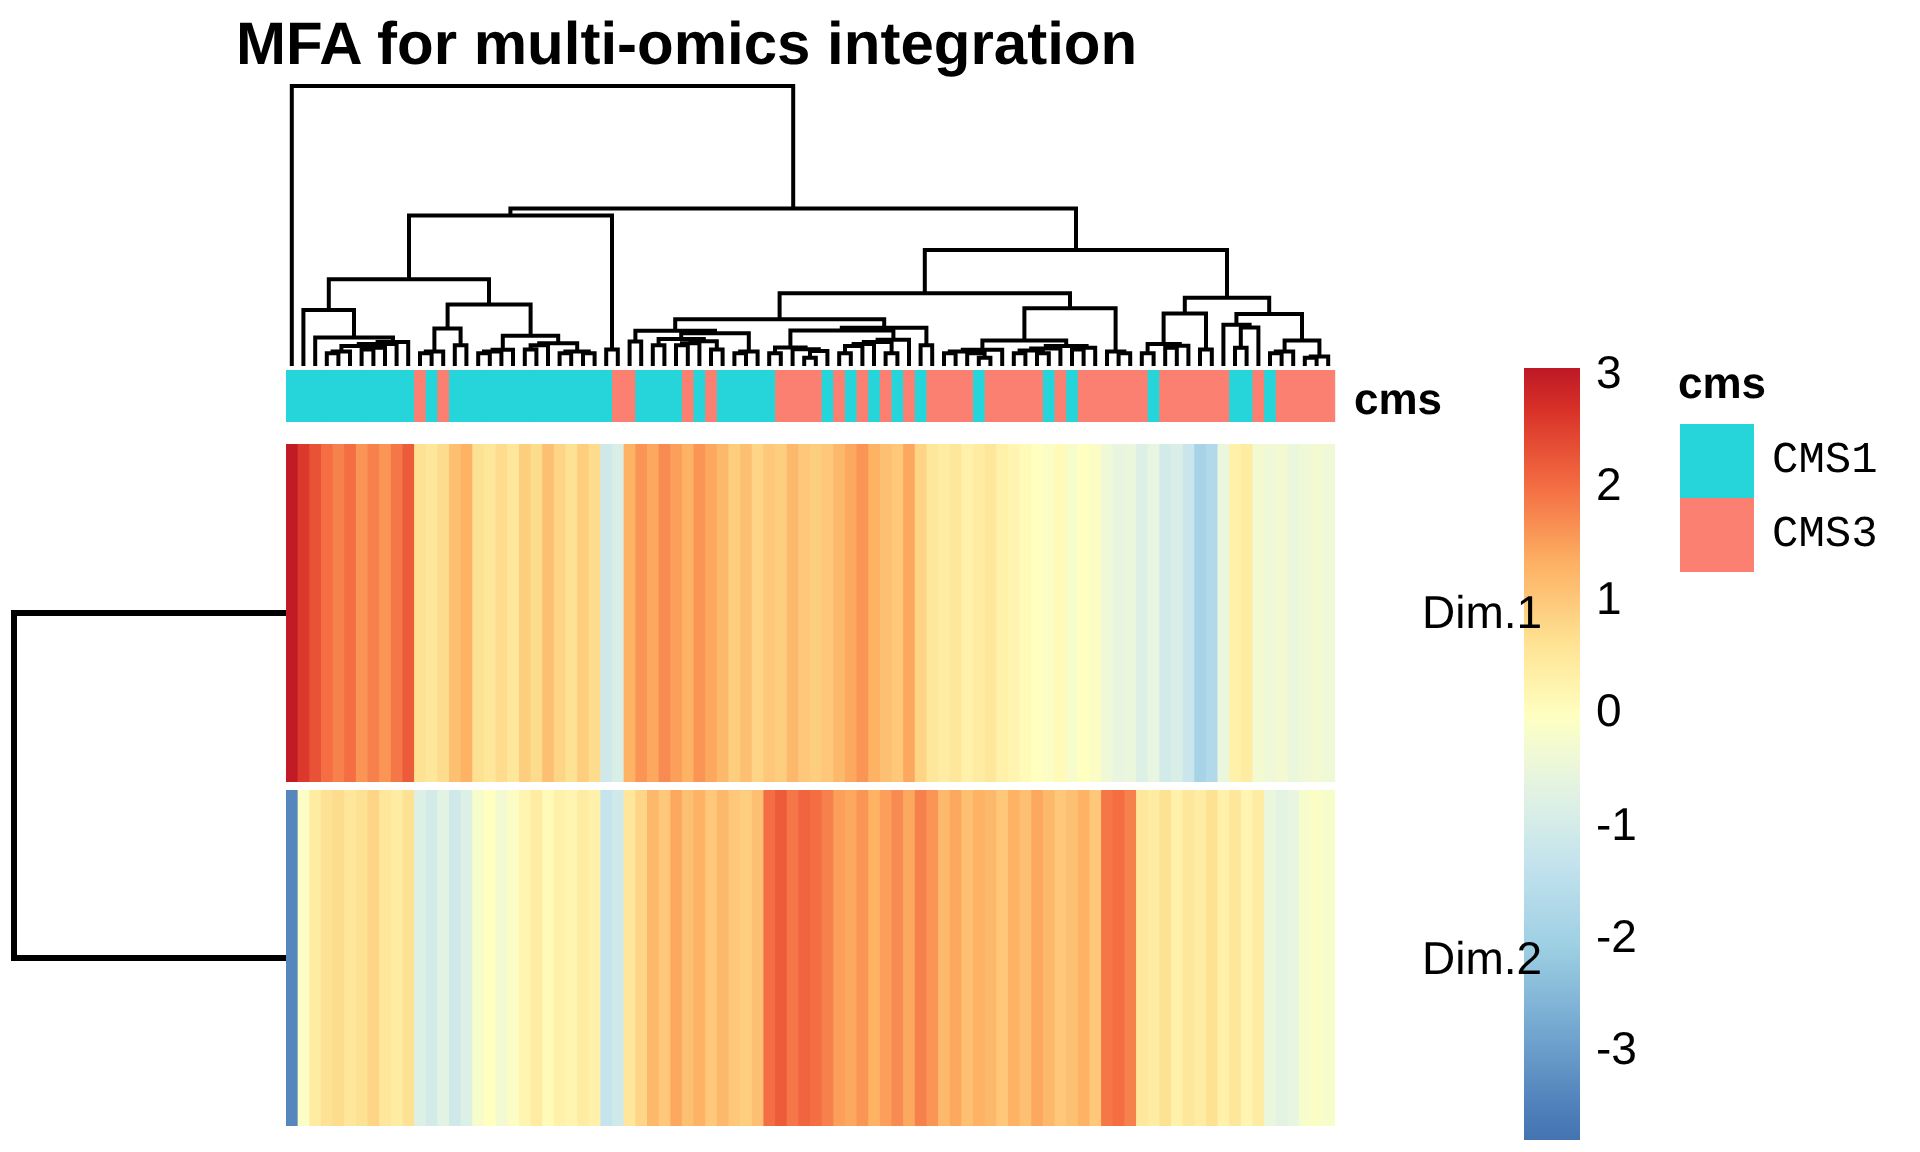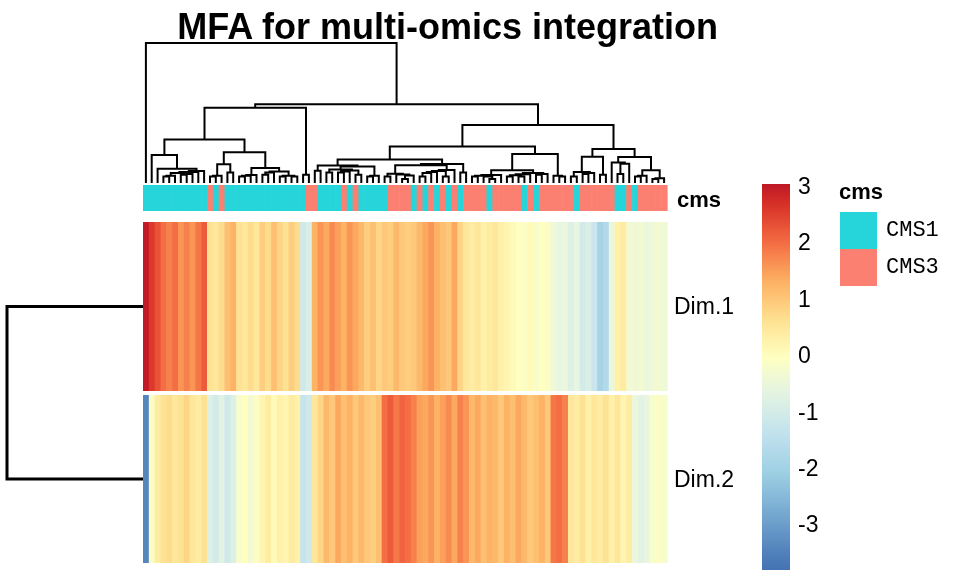--- a/index.html
+++ b/index.html
@@ -2,22 +2,22 @@
 <html><head>
 <meta charset="utf-8">
 <style>
   html,body{margin:0;padding:0;background:#ffffff;}
   #stage{
     position:relative;width:960px;height:576px;background:#ffffff;overflow:hidden;
     font-family:"Liberation Sans","DejaVu Sans",sans-serif;color:#000;
   }
   #plot{position:absolute;left:0;top:0;}
   .abs{position:absolute;}
-  .title{font-size:36px;font-weight:700;letter-spacing:0px;text-align:right;}
-  .rowlab{font-size:23px;}
+  .title{font-size:30px;font-weight:700;letter-spacing:0px;text-align:left;}
+  .rowlab{font-size:23px;margin-left:37px;}
   .annlab{font-size:22px;font-weight:700;}
   .ticklab{font-size:23px;}
   .legtitle{font-size:22px;font-weight:700;}
   .leglab{font-size:22px;}
   .swatch{width:37px;height:37px;}
 </style>
 </head>
 <body>
 
 <div id="stage">

